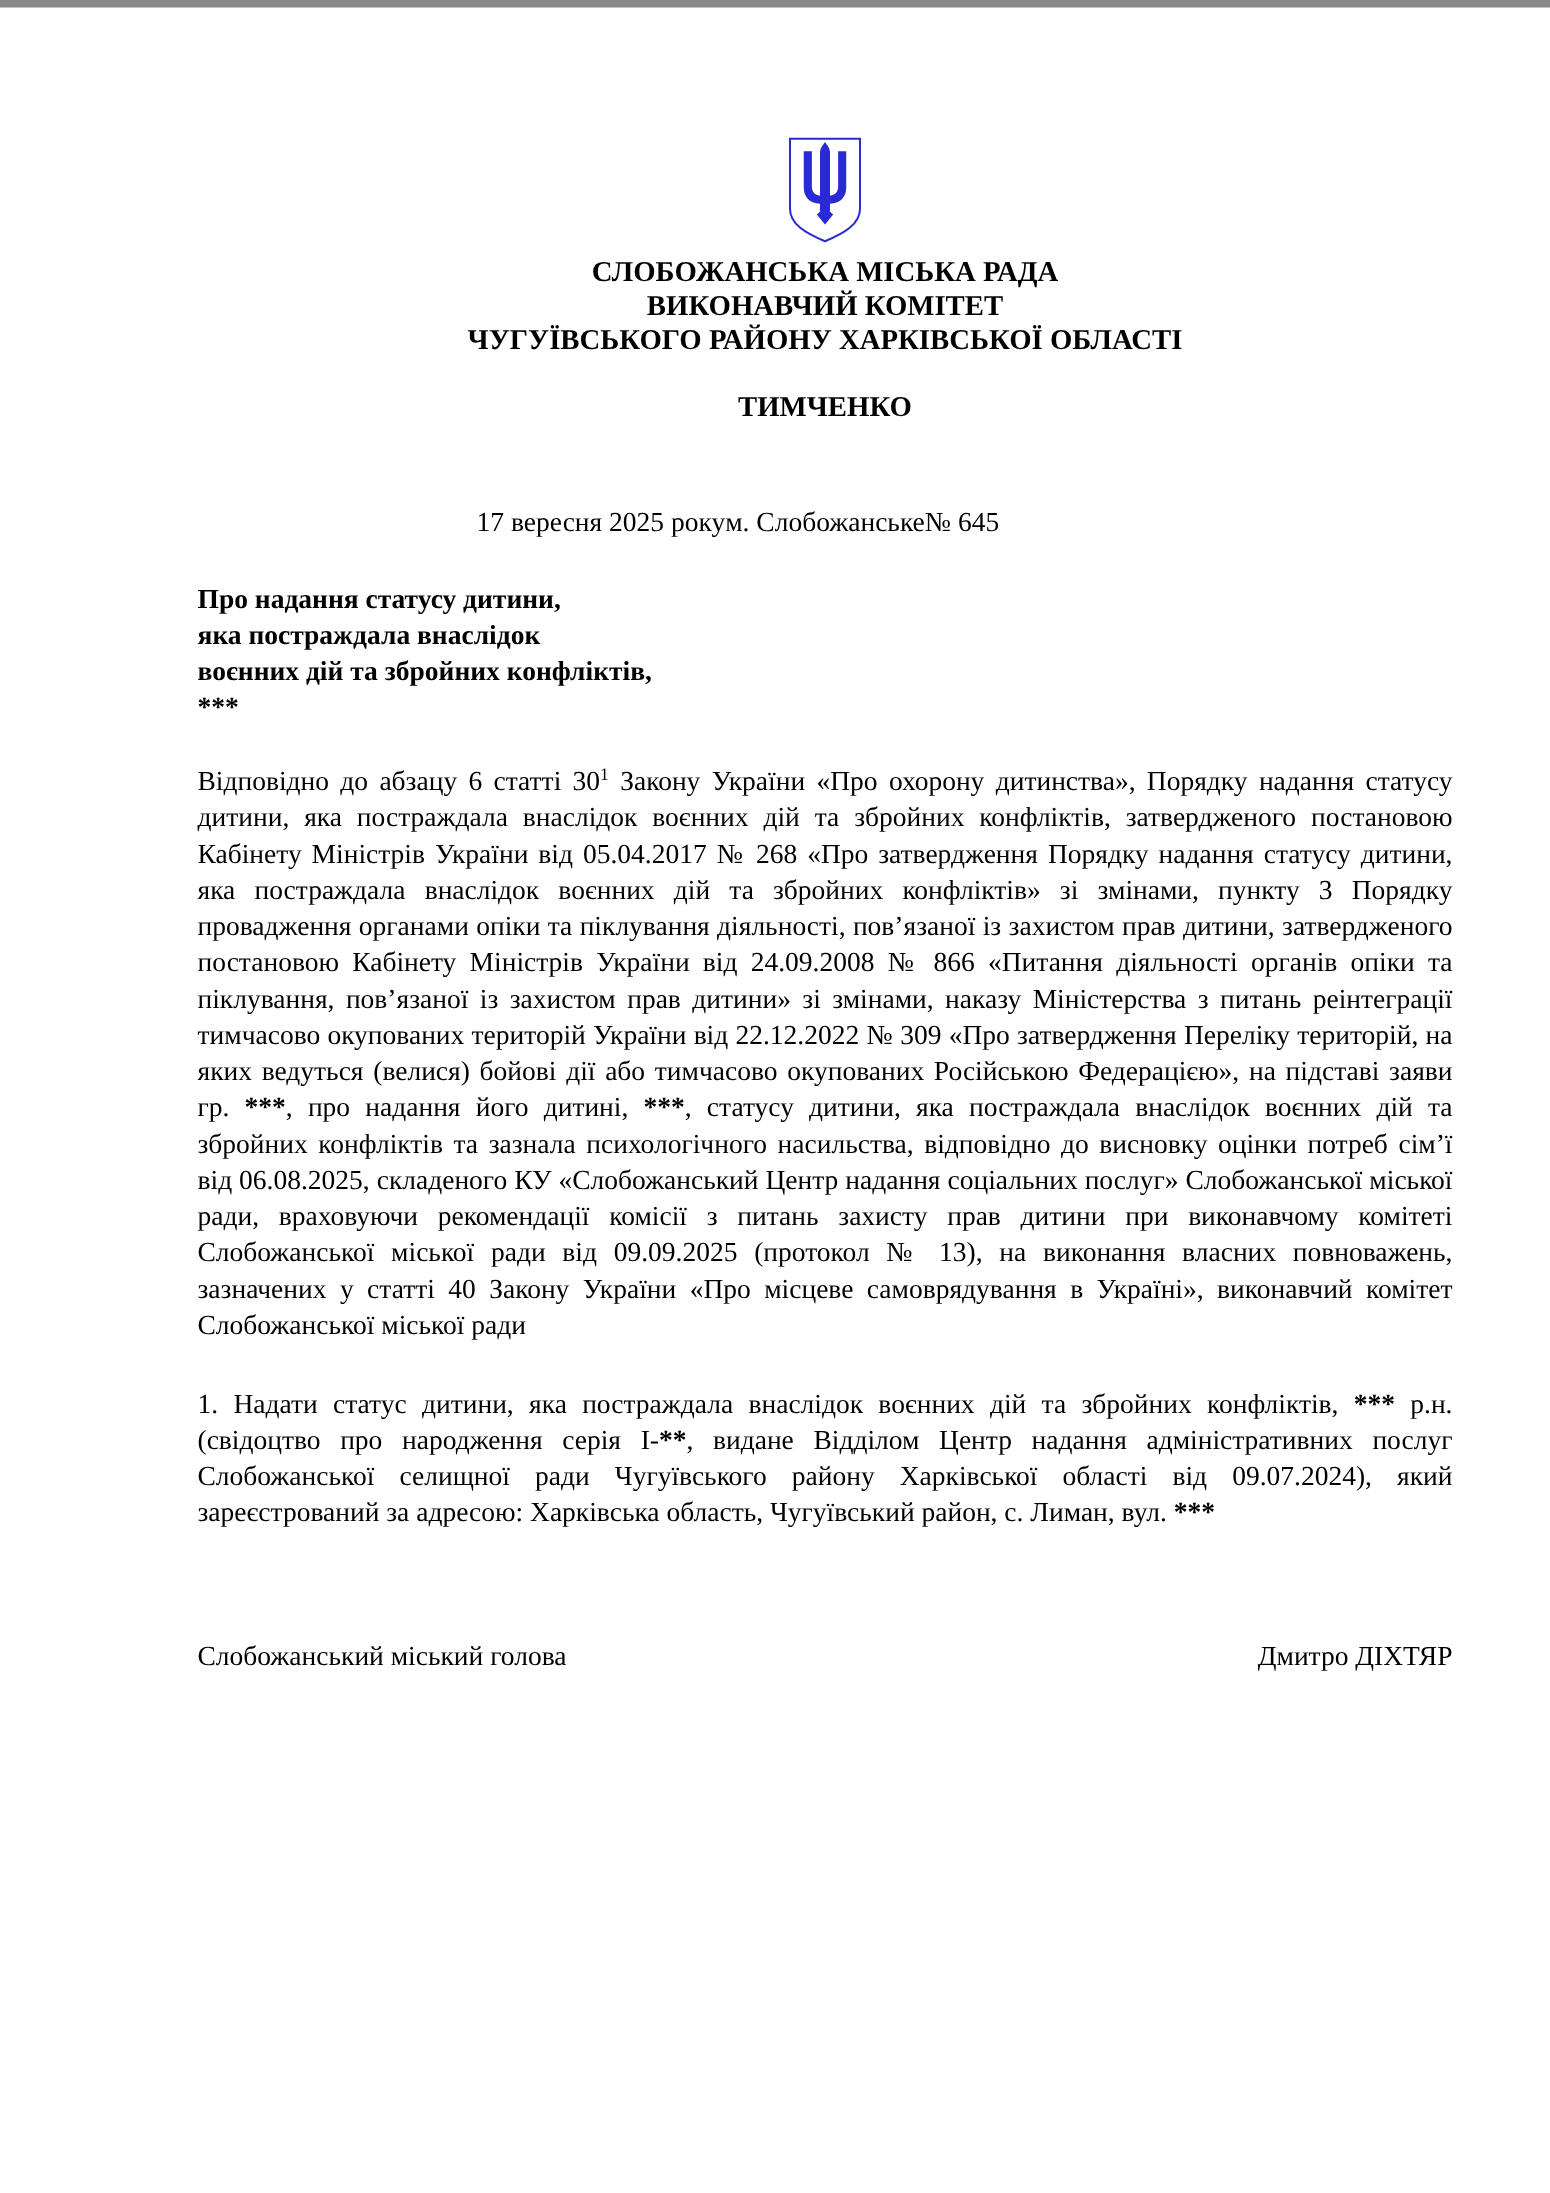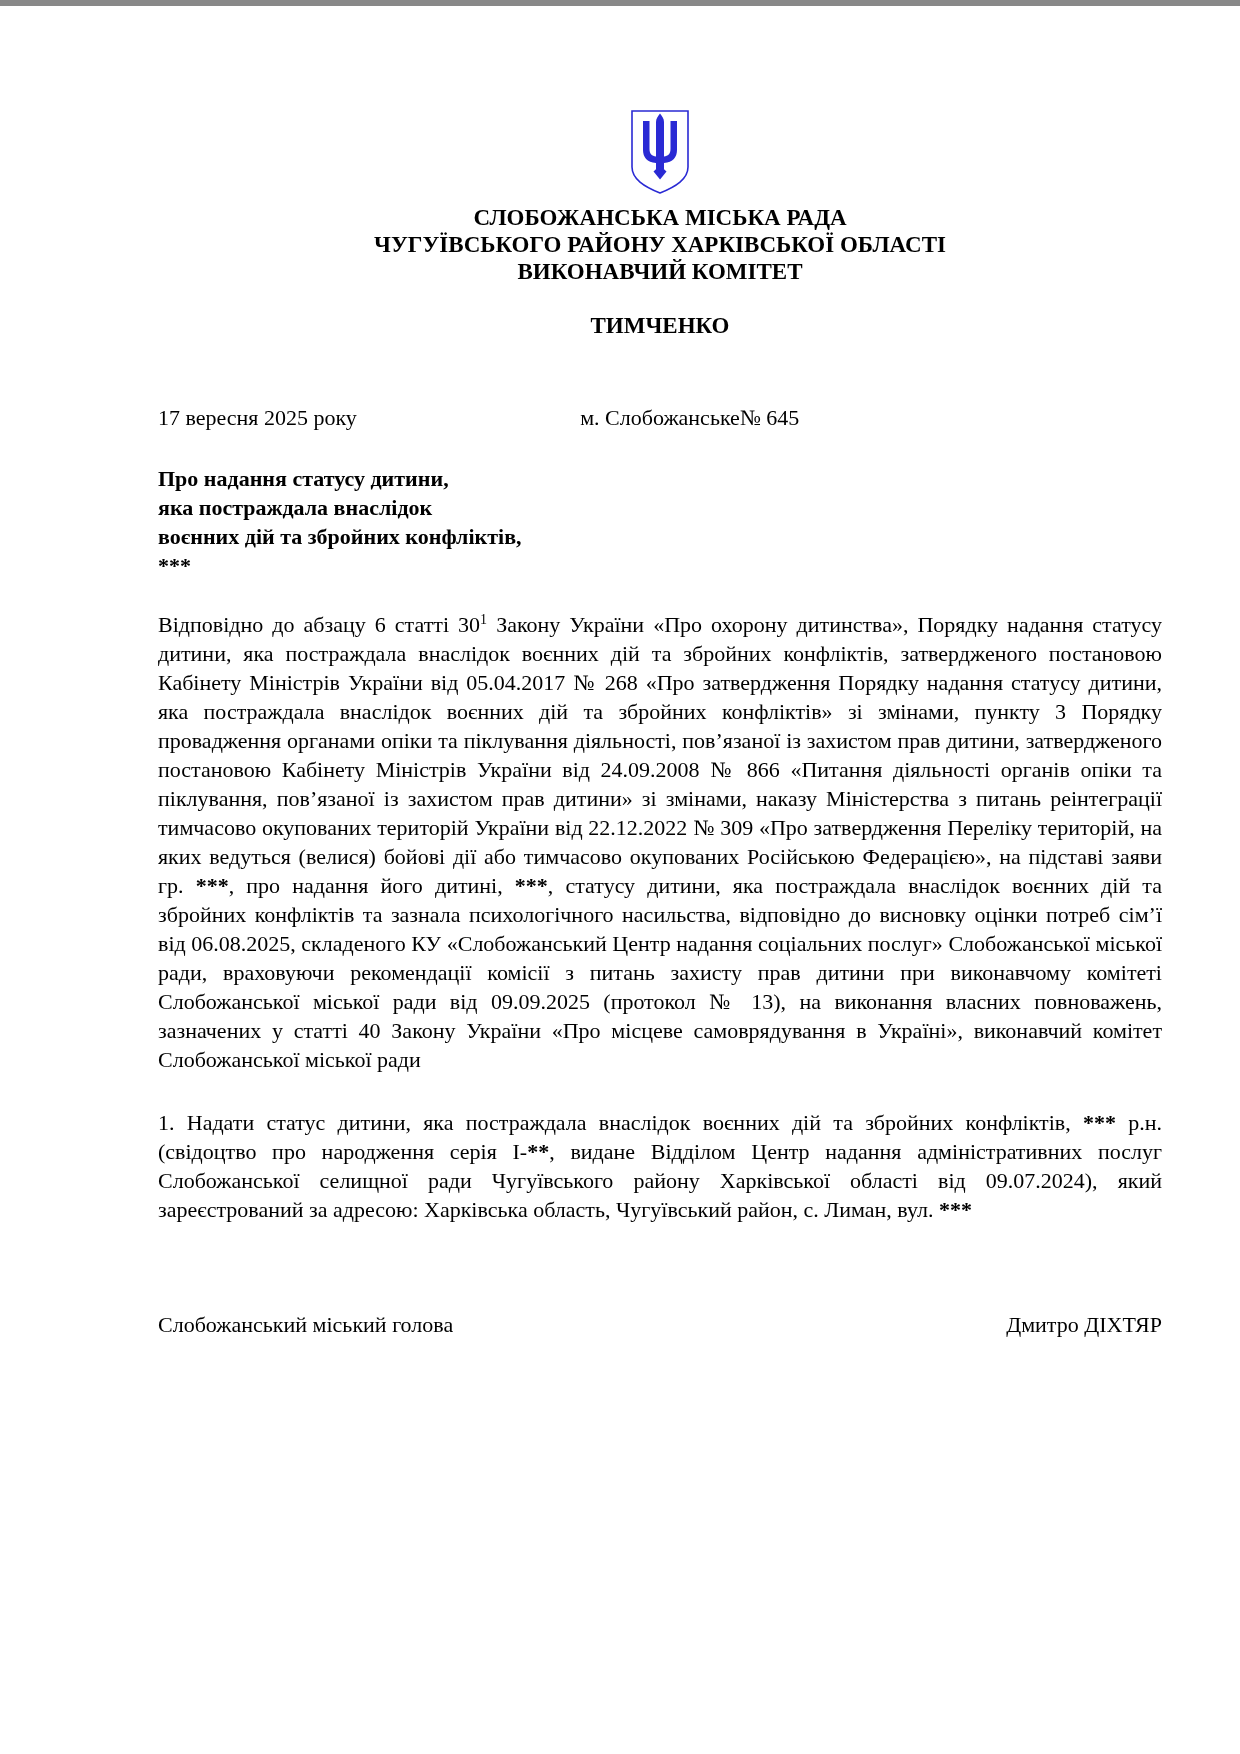--- a/index.html
+++ b/index.html
@@ -36,21 +36,21 @@
     font-size: 23px;
     line-height: 28px;
   }
   .meta-row {
     margin-top: 63px;
     display: grid;
     grid-template-columns: 1fr auto 1fr;
     font-size: 22px;
     line-height: 29px;
   }
-  .meta-row .meta-date  { text-align: left; }
+  .meta-row .meta-date  { text-align: right; }
   .meta-row .meta-place { text-align: center; }
   .meta-row .meta-num   { text-align: left; }
   .subject {
     margin-top: 32px;
     font-weight: bold;
     font-size: 22px;
     line-height: 29px;
     max-width: 560px;
   }
   .preamble {
@@ -90,22 +90,22 @@
       <path d="M2,2 H58 V58 C58,70 46,77.5 30,84 C14,77.5 2,70 2,58 Z" fill="#ffffff" stroke="currentColor" stroke-width="1.6"></path>
       <path fill="currentColor" d="M30,4.5 C32,7.5 34,9.5 34,13 V60 H26 V13 C26,9.5 28,7.5 30,4.5 Z"></path>
       <path fill="currentColor" d="M13,12 H19.5 V40 C19.5,45 22,47 26,47.5 V54 C17,53.5 13,48 13,41 Z"></path>
       <path fill="currentColor" d="M47,12 H40.5 V40 C40.5,45 38,47 34,47.5 V54 C43,53.5 47,48 47,41 Z"></path>
       <path fill="currentColor" d="M30,56.5 L36.5,62.5 L30,70.5 L23.5,62.5 Z"></path>
     </svg>
   </div>
 
   <div class="org-header">
     <div>СЛОБОЖАНСЬКА МІСЬКА РАДА</div>
+    <div>ВИКОНАВЧИЙ КОМІТЕТ</div>
     <div>ЧУГУЇВСЬКОГО РАЙОНУ ХАРКІВСЬКОЇ ОБЛАСТІ</div>
-    <div>ВИКОНАВЧИЙ КОМІТЕТ</div>
   </div>
 
   <div class="doc-type">ТИМЧЕНКО</div>
 
   <div class="meta-row">
     <div class="meta-date">17 вересня 2025 року</div>
     <div class="meta-place">м. Слобожанське</div>
     <div class="meta-num">№ 645</div>
   </div>
 

